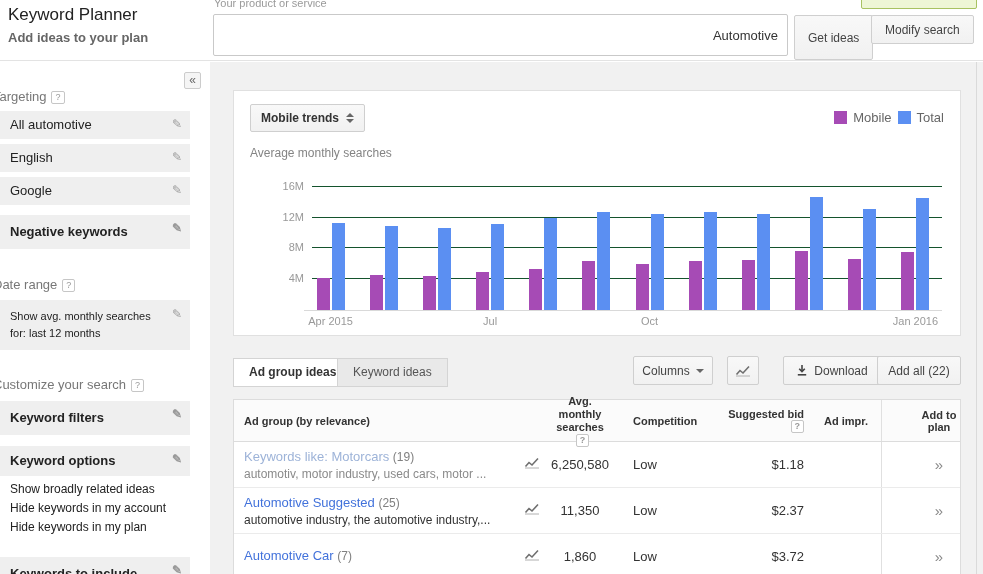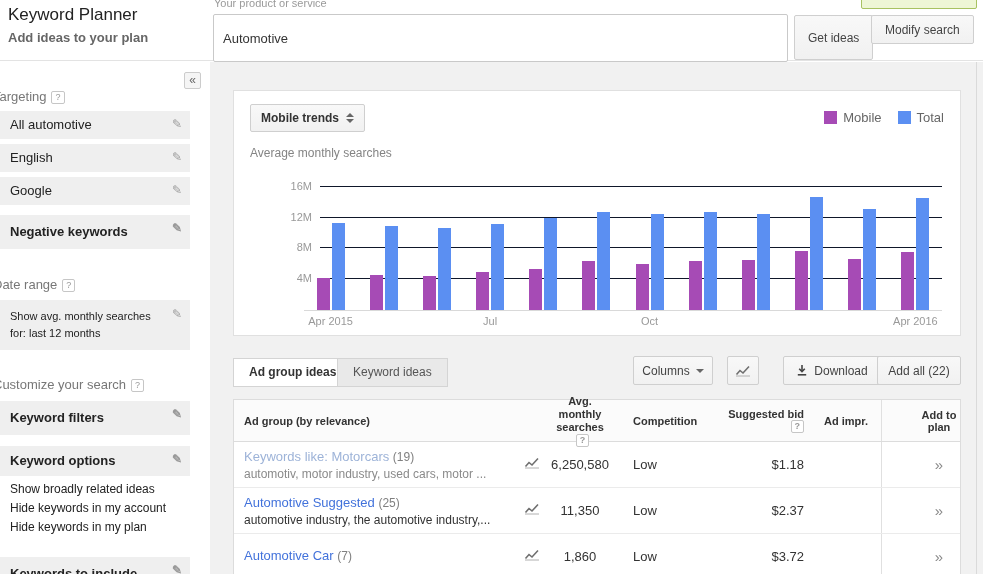--- a/index.html
+++ b/index.html
@@ -6,23 +6,23 @@
   html,body { width:983px; height:574px; overflow:hidden; background:#fff;
               font-family:"Liberation Sans", sans-serif; }
   .app { position:relative; width:983px; height:574px; overflow:hidden; }
 
   
   header { position:absolute; top:0; left:0; right:0; height:61px; background:#fff;
            border-bottom:1px solid #e3e3e3; z-index:5; }
   .h-title { position:absolute; left:8px; top:5px; font-size:17px; color:#222; }
   .h-sub { position:absolute; left:8px; top:30px; font-size:13px; font-weight:bold; color:#666; }
   .search-label { position:absolute; left:214px; top:-3px; font-size:11px; color:#9a9a9a; }
-  .search-input { position:absolute; left:213px; top:14px; width:575px; height:48px;
+  .search-input { position:absolute; left:213px; top:14px; width:575px; height:42px;
                   border:1px solid #c9c9c9; border-radius:2px; padding:4px 9px; font-size:13px;
-                  color:#333; font-family:inherit; outline:none; }
+                  color:#333; font-family:inherit; outline:none;text-align:right; }
   .btn { background:linear-gradient(#f8f8f8,#f1f1f1); border:1px solid #cfcfcf; border-radius:2px;
          color:#444; font-size:12px; font-family:inherit; cursor:pointer; }
   .get-ideas-btn { position:absolute; left:794px; top:15px; height:45px; padding:0 13px; }
   .modify-btn { position:absolute; left:871px; top:15px; height:29px; padding:0 13px; }
   .cutoff-btn { position:absolute; left:861px; top:-19px; width:116px; height:28px;
                 background:#eef6d6; border:1px solid #a8c262; border-radius:2px; cursor:pointer; }
 
   
   aside { position:absolute; left:0; top:62px; width:210px; bottom:0; background:#fff; overflow:hidden; }
   .collapse-btn { position:absolute; right:9px; top:10px; width:17px; height:17px; line-height:14px;
@@ -58,28 +58,28 @@
   
   .chart-card { position:absolute; left:23px; top:28px; width:728px; height:246px;
                 background:#fff; border:1px solid #e0e0e0; }
   .trends-btn { position:absolute; left:16px; top:13px; height:28px; padding:0 10px;
                 font-weight:bold; font-size:12px; color:#333; }
   .sort-icon { display:inline-block; width:8px; margin-left:7px; vertical-align:-1px; }
   .sort-icon::before { content:""; display:block; border-left:4px solid transparent;
       border-right:4px solid transparent; border-bottom:4px solid #666; margin-bottom:2px; }
   .sort-icon::after { content:""; display:block; border-left:4px solid transparent;
       border-right:4px solid transparent; border-top:4px solid #666; }
-  .legend { position:absolute; right:16px; top:19px; display:flex; gap:16px; align-items:flex-end;
+  .legend { position:absolute; right:16px; top:19px; display:flex; gap:6px; align-items:flex-end;
             font-size:13px; color:#666; }
   .legend-item { display:flex; align-items:center; gap:6px; }
   .legend-swatch { width:13px; height:13px; display:inline-block; }
   .chart-title { position:absolute; left:16px; top:55px; font-size:12px; color:#848484; }
   .plot { position:absolute; left:70px; right:18px; top:88px; height:132px;
           border-bottom:1px solid #d9d9d9; }
-  .gridline { position:absolute; left:16px; right:0; height:1px; background:#0f172a; }
+  .gridline { position:absolute; left:8px; right:0; height:1px; background:#14532d; }
   .ylab { position:absolute; left:-50px; top:-6px; width:42px; text-align:right;
           font-size:11px; color:#999; }
   .bars { position:absolute; left:0; right:0; top:0; bottom:0; display:flex;
           justify-content:space-around; align-items:flex-end; z-index:2; }
   .bargroup { display:flex; align-items:flex-end; gap:2px; }
   .bar { width:13px; }
   .xlabels { position:absolute; left:70px; right:18px; top:224px; height:16px; }
   .xlab { position:absolute; transform:translateX(-50%); font-size:11px; color:#999; white-space:nowrap; }
 
   
@@ -272,21 +272,21 @@
             <div class="bargroup" title="Mar 2016">
               <div class="bar" style="height: 58px; background: rgb(166, 75, 181);"></div>
               <div class="bar" style="height: 112px; background: rgb(91, 143, 242);"></div>
             </div>
           </div>
         </div>
       <div class="xlabels">
           <span class="xlab" style="left: 4.16667%;">Apr 2015</span>
           <span class="xlab" style="left: 29.1667%;">Jul</span>
           <span class="xlab" style="left: 54.1667%;">Oct</span>
-          <span class="xlab" style="left: 95.8333%;">Apr 2016</span>
+          <span class="xlab" style="left: 95.8333%;">Jan 2016</span>
         </div>
     </section>
 
     <div class="tab tab-active">Ad group ideas</div>
     <div class="tab tab-inactive">Keyword ideas</div>
 
     <button class="btn tb-btn columns-btn"><span>Columns</span><span class="caret"></span></button>
     <button class="btn tb-btn charticon-btn"><svg width="16" height="12" viewBox="0 0 16 12">
           <path d="M1.5 9.5l3.5-4 3 2.5 6-6.5" stroke="#6f6f6f" stroke-width="1.6" fill="none"></path>
           <path d="M1 11h14" stroke="#b0b0b0" stroke-width="1"></path>

